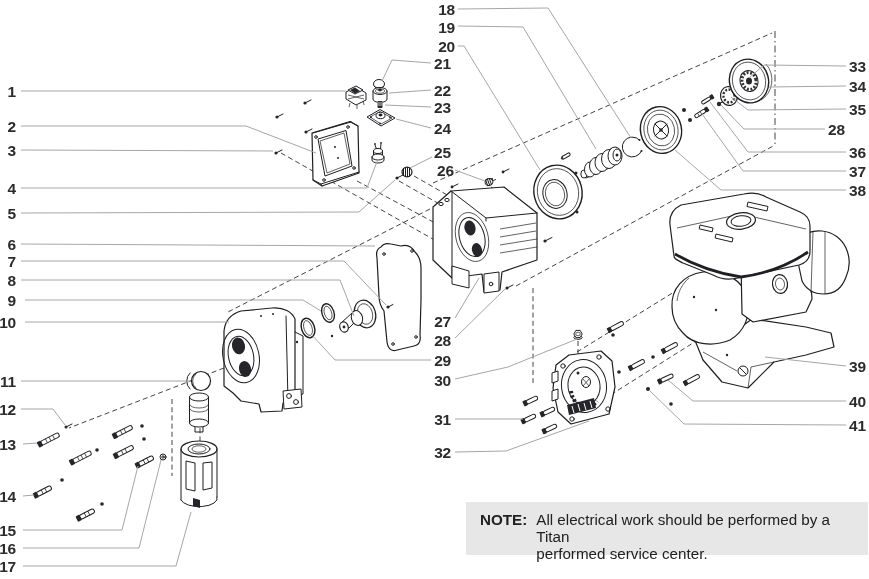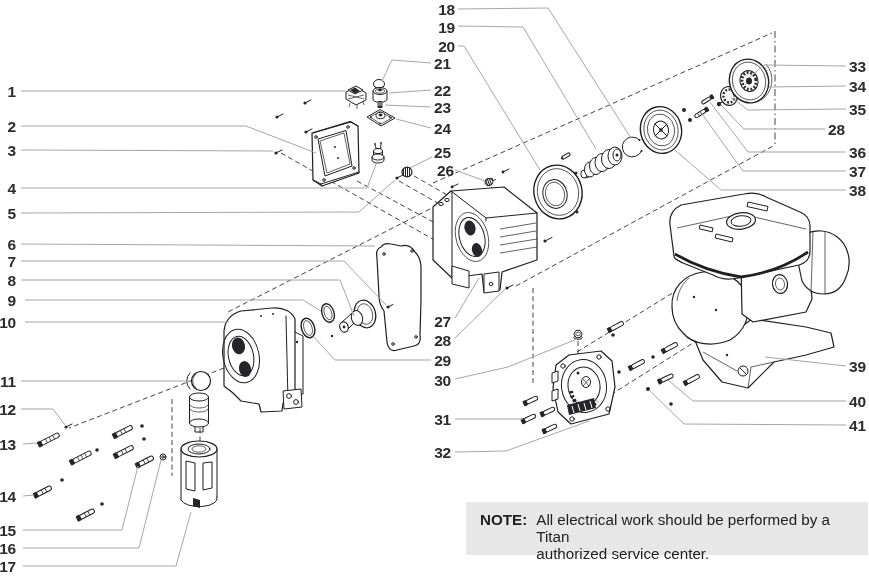--- a/index.html
+++ b/index.html
@@ -546,16 +546,16 @@
         <text x="849" y="401" text-anchor="start" class="callout-num">40</text>
         <polyline points="846,425 684,424 650,391" class="leader"></polyline>
         <text x="849" y="425" text-anchor="start" class="callout-num">41</text>
       </g>
 </svg>
 
 <div class="note">
   <span class="note-label">NOTE:</span>
   <span class="note-text">
     <span>All electrical work should be performed by a Titan</span><br>
-    <span>authorized service center.</span>
+    <span>performed service center.</span>
   </span>
 </div>
 </div>
 
 </body></html>

